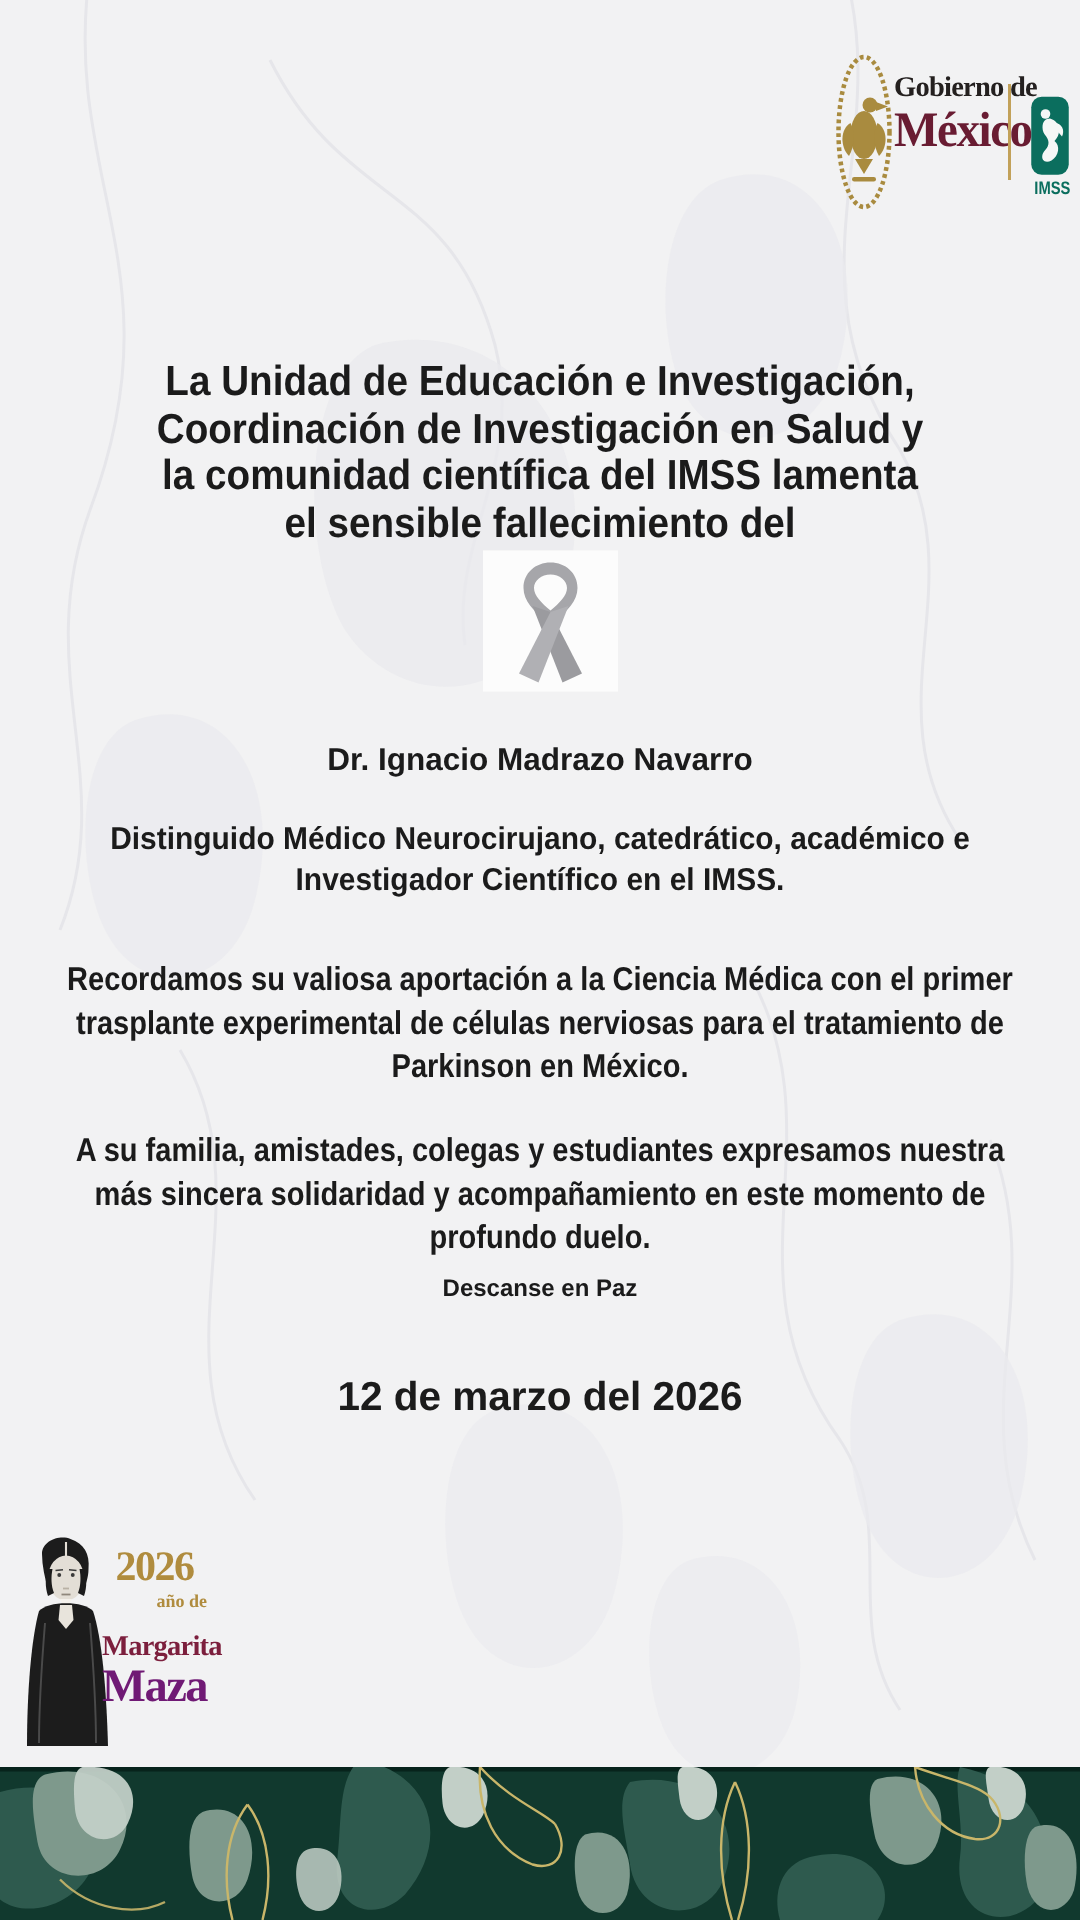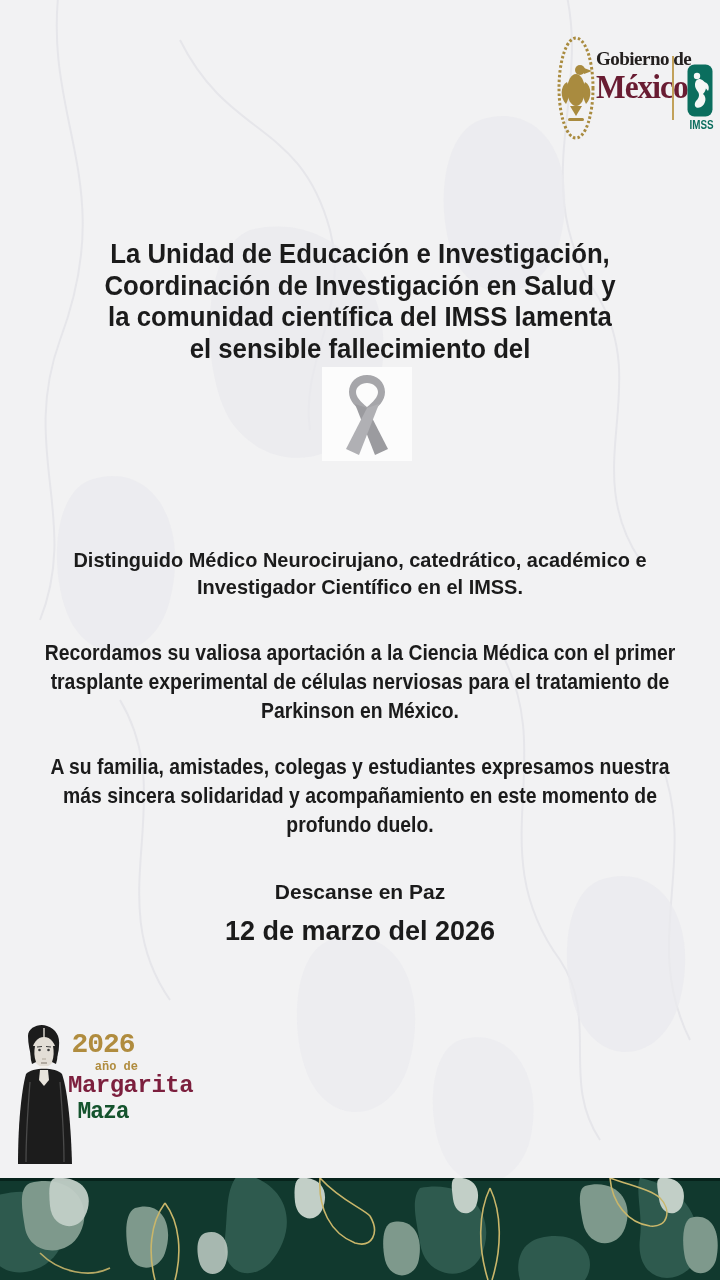--- a/index.html
+++ b/index.html
@@ -36,32 +36,32 @@
   .headline{top:238px;font-weight:700;font-size:28px;line-height:31.5px;
     transform:scaleX(0.92);transform-origin:50% 0;}
   .ribbon-box{position:absolute;left:322px;top:367px;width:90px;height:94px;background:#fcfcfc;}
   .name{top:494px;font-weight:700;font-size:21px;line-height:26px;}
   .subtitle{top:546px;font-weight:700;font-size:21px;line-height:27px;
     transform:scaleX(0.95);transform-origin:50% 0;}
   .tribute{top:638px;font-weight:700;font-size:22px;line-height:29px;
     transform:scaleX(0.88);transform-origin:50% 0;}
   .condolence{top:752px;font-weight:700;font-size:22px;line-height:29px;
     transform:scaleX(0.88);transform-origin:50% 0;}
-  .farewell{top:880px;font-weight:700;font-size:21px;line-height:24px;}
+  .farewell{top:848px;font-weight:700;font-size:16px;line-height:24px;}
   .date{top:919px;font-weight:700;font-size:27px;line-height:25px;}
 
   
   .maza{position:absolute;left:16px;top:1020px;width:160px;height:150px;}
   .maza-portrait{position:absolute;left:0;top:2px;}
   .maza-text{position:absolute;left:52px;top:10px;width:70px;text-align:center;
-    font-family:Liberation Mono, monospace;font-weight:700;}
+    font-family:Liberation Serif, serif;font-weight:700;}
   .maza-year{color:#b08c3e;font-size:28px;line-height:30px;letter-spacing:-1px;}
   .maza-caption{color:#b08c3e;font-size:12px;line-height:13px;margin-top:1px;text-align:right;}
-  .maza-first{color:#7c1f3d;font-size:24px;line-height:20px;margin-top:2px;letter-spacing:-0.5px;}
-  .maza-last{color:#14532d;font-size:23px;line-height:32px;letter-spacing:-1px;}
+  .maza-first{color:#7c1f3d;font-size:19px;line-height:20px;margin-top:14px;letter-spacing:-0.5px;}
+  .maza-last{color:#701a75;font-size:31px;line-height:32px;letter-spacing:-1px;}
 
   
   .band{position:absolute;left:0;top:1178px;width:720px;height:102px;}
 </style>
 </head>
 <body>
 
 <div class="canvas">
 
   <svg class="layer" width="720" height="1280" viewBox="0 0 720 1280" aria-hidden="true">
@@ -128,20 +128,21 @@
   <div class="ribbon-box">
     <svg width="90" height="94" viewBox="0 0 90 94" aria-hidden="true">
       <rect x="0" y="0" width="90" height="94" fill="#fcfcfc"></rect>
       <path fill-rule="evenodd" fill="#a6a6aa" d="M45,8 C35,8 27,15 27,25 C27,34 34,40 41,46 L49,46 C56,40 63,34 63,25 C63,15 55,8 45,8 Z
                M45,16 C51,16 56,20 56,25 C56,30 51,35 45,40 C39,35 34,30 34,25 C34,20 39,16 45,16 Z"></path>
       <polygon points="33,37 45,41 66,82 53,88" fill="#9b9b9f"></polygon>
       <polygon points="45,41 57,37 37,88 24,82" fill="#b0b0b4"></polygon>
     </svg>
   </div>
 
+  <div class="txt name">Dr. Ignacio Madrazo Navarro</div>
 
   <div class="txt subtitle">
     <div>Distinguido Médico Neurocirujano, catedrático, académico e</div>
     <div>Investigador Científico en el IMSS.</div>
   </div>
 
   <div class="txt tribute">
     <div>Recordamos su valiosa aportación a la Ciencia Médica con el primer</div>
     <div>trasplante experimental de células nerviosas para el tratamiento de</div>
     <div>Parkinson en México.</div>

